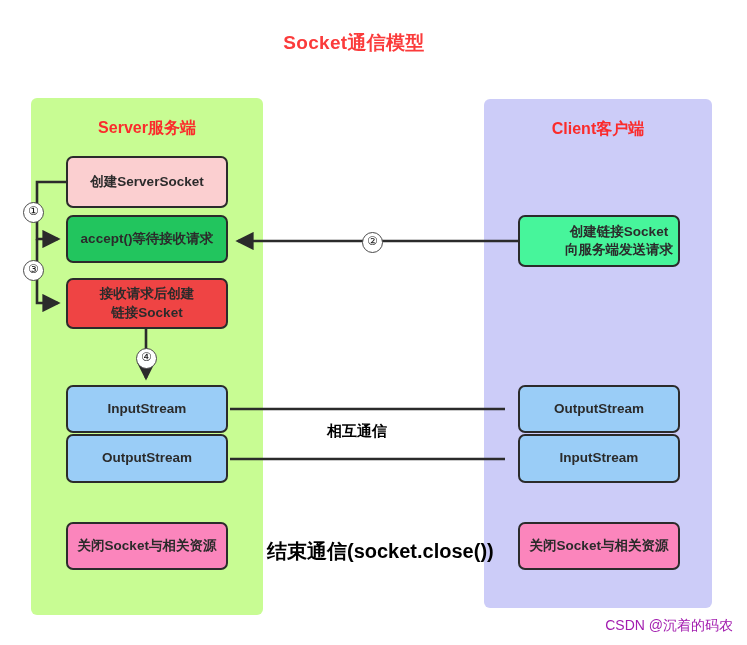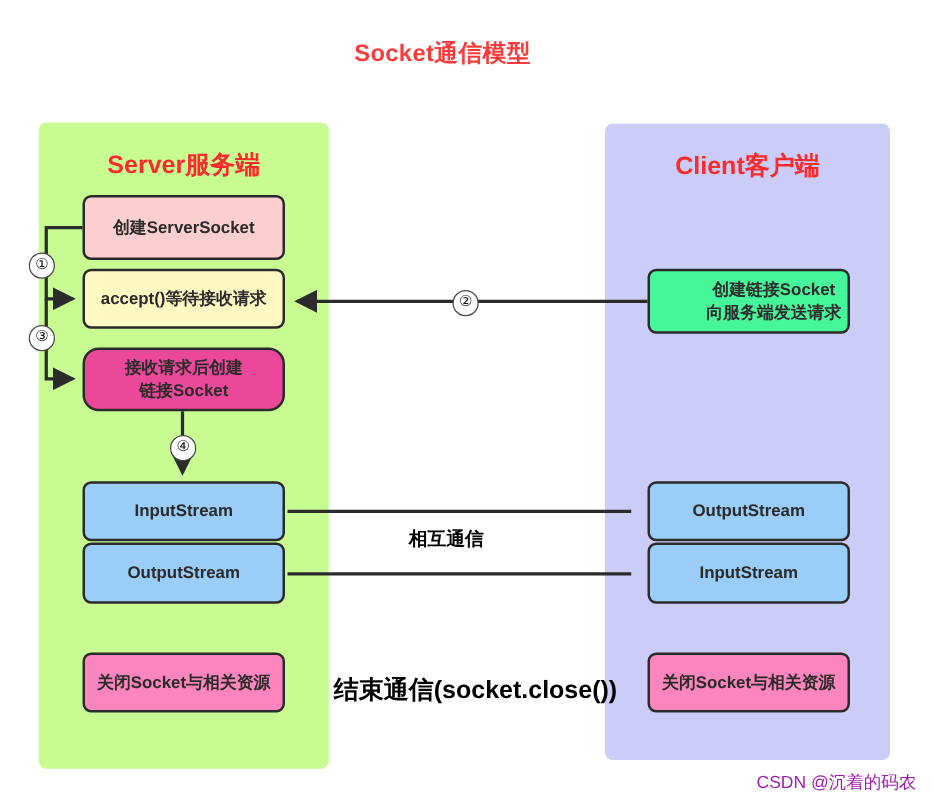--- a/index.html
+++ b/index.html
@@ -47,21 +47,21 @@
     left: 484px;
     top: 99px;
     width: 228px;
     height: 509px;
     background: #ccccf8;
   }
   .panel-title {
     position: absolute;
     width: 100%;
     text-align: center;
-    font-size: 20px;
+    font-size: 16px;
     font-weight: bold;
     color: #fb2b2b;
   }
   .panel-server .panel-title { top: 20px; }
   .panel-client .panel-title { top: 20px; }
 
   
   .box {
     position: absolute;
     border: 2.5px solid #2b2b2b;
@@ -71,22 +71,22 @@
     align-items: center;
     justify-content: center;
     text-align: center;
     font-size: 13.5px;
     font-weight: bold;
     color: #2b2b2b;
     line-height: 1.35;
     z-index: 4;
   }
   .box-pink   { background: #fbcfd0; }
-  .box-orange { background: #fef9c3; }
-  .box-yellow { background: #ec4899; border-radius: 13px; }
+  .box-orange { background: #22c55e; }
+  .box-yellow { background: #ef4444; }
   .box-blue   { background: #9acdf7; }
   .box-magenta{ background: #fb85bc; }
   .box-green  { background: #47f59b; padding-left: 40px; }
 
   
   #box-create-serversocket { left: 66px; top: 156px;  width: 162px; height: 52px; }
   #box-accept              { left: 66px; top: 215px;  width: 162px; height: 48px; }
   #box-create-link-socket  { left: 66px; top: 278px;  width: 162px; height: 51px; }
   #box-server-input        { left: 66px; top: 385px;  width: 162px; height: 48px; }
   #box-server-output       { left: 66px; top: 434px;  width: 162px; height: 49px; }

